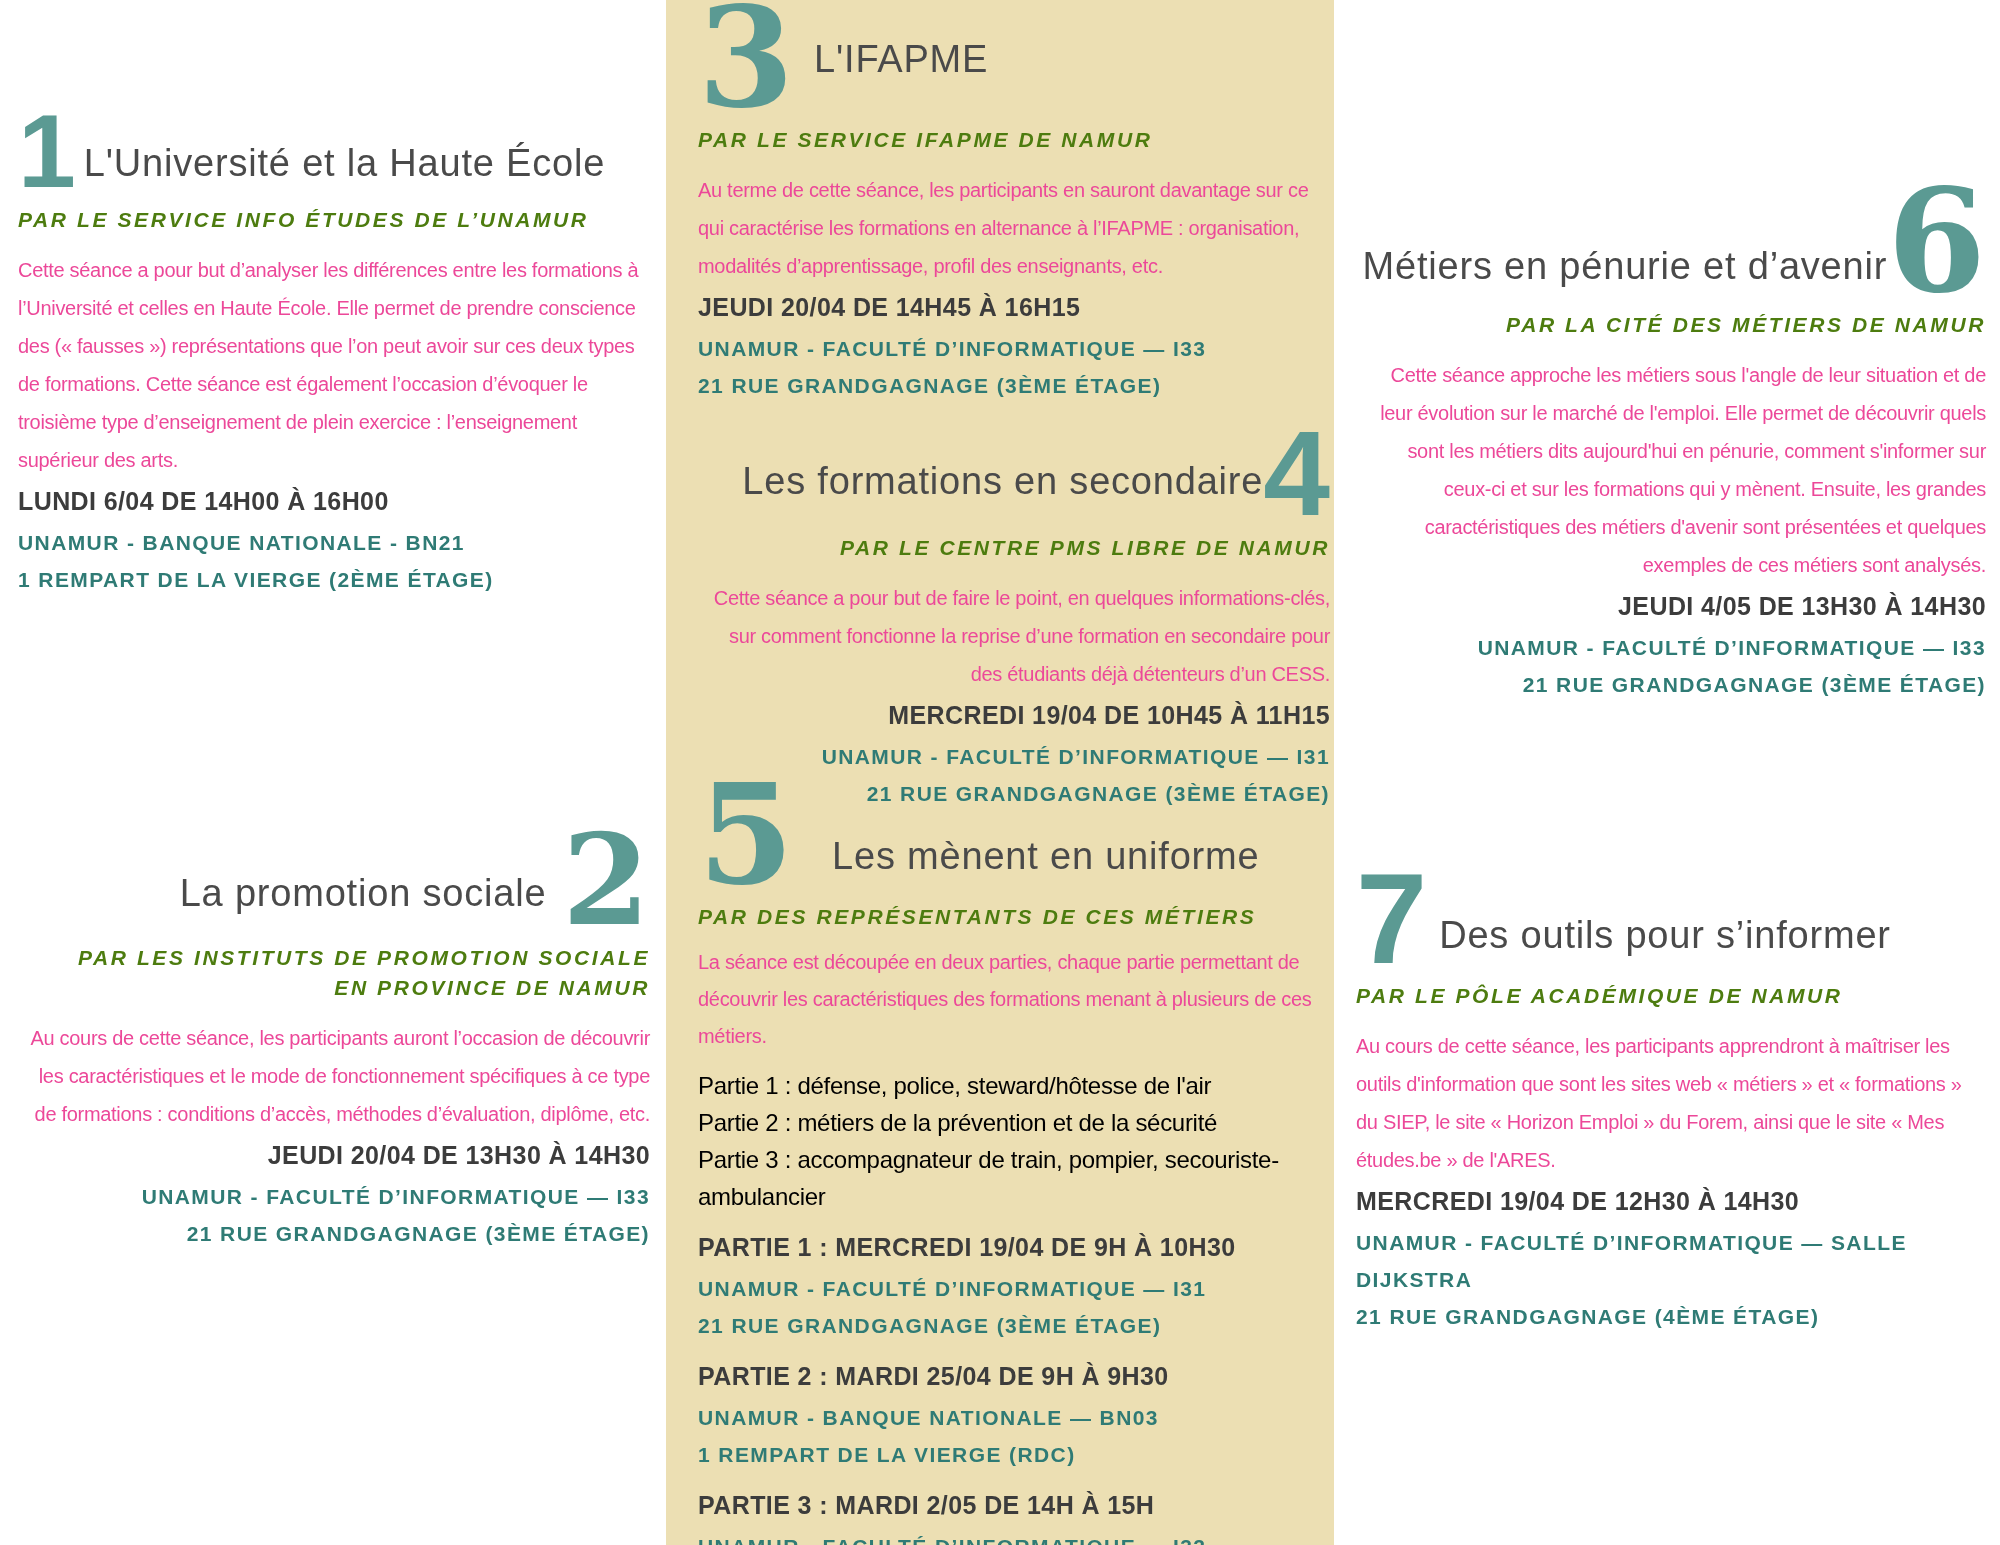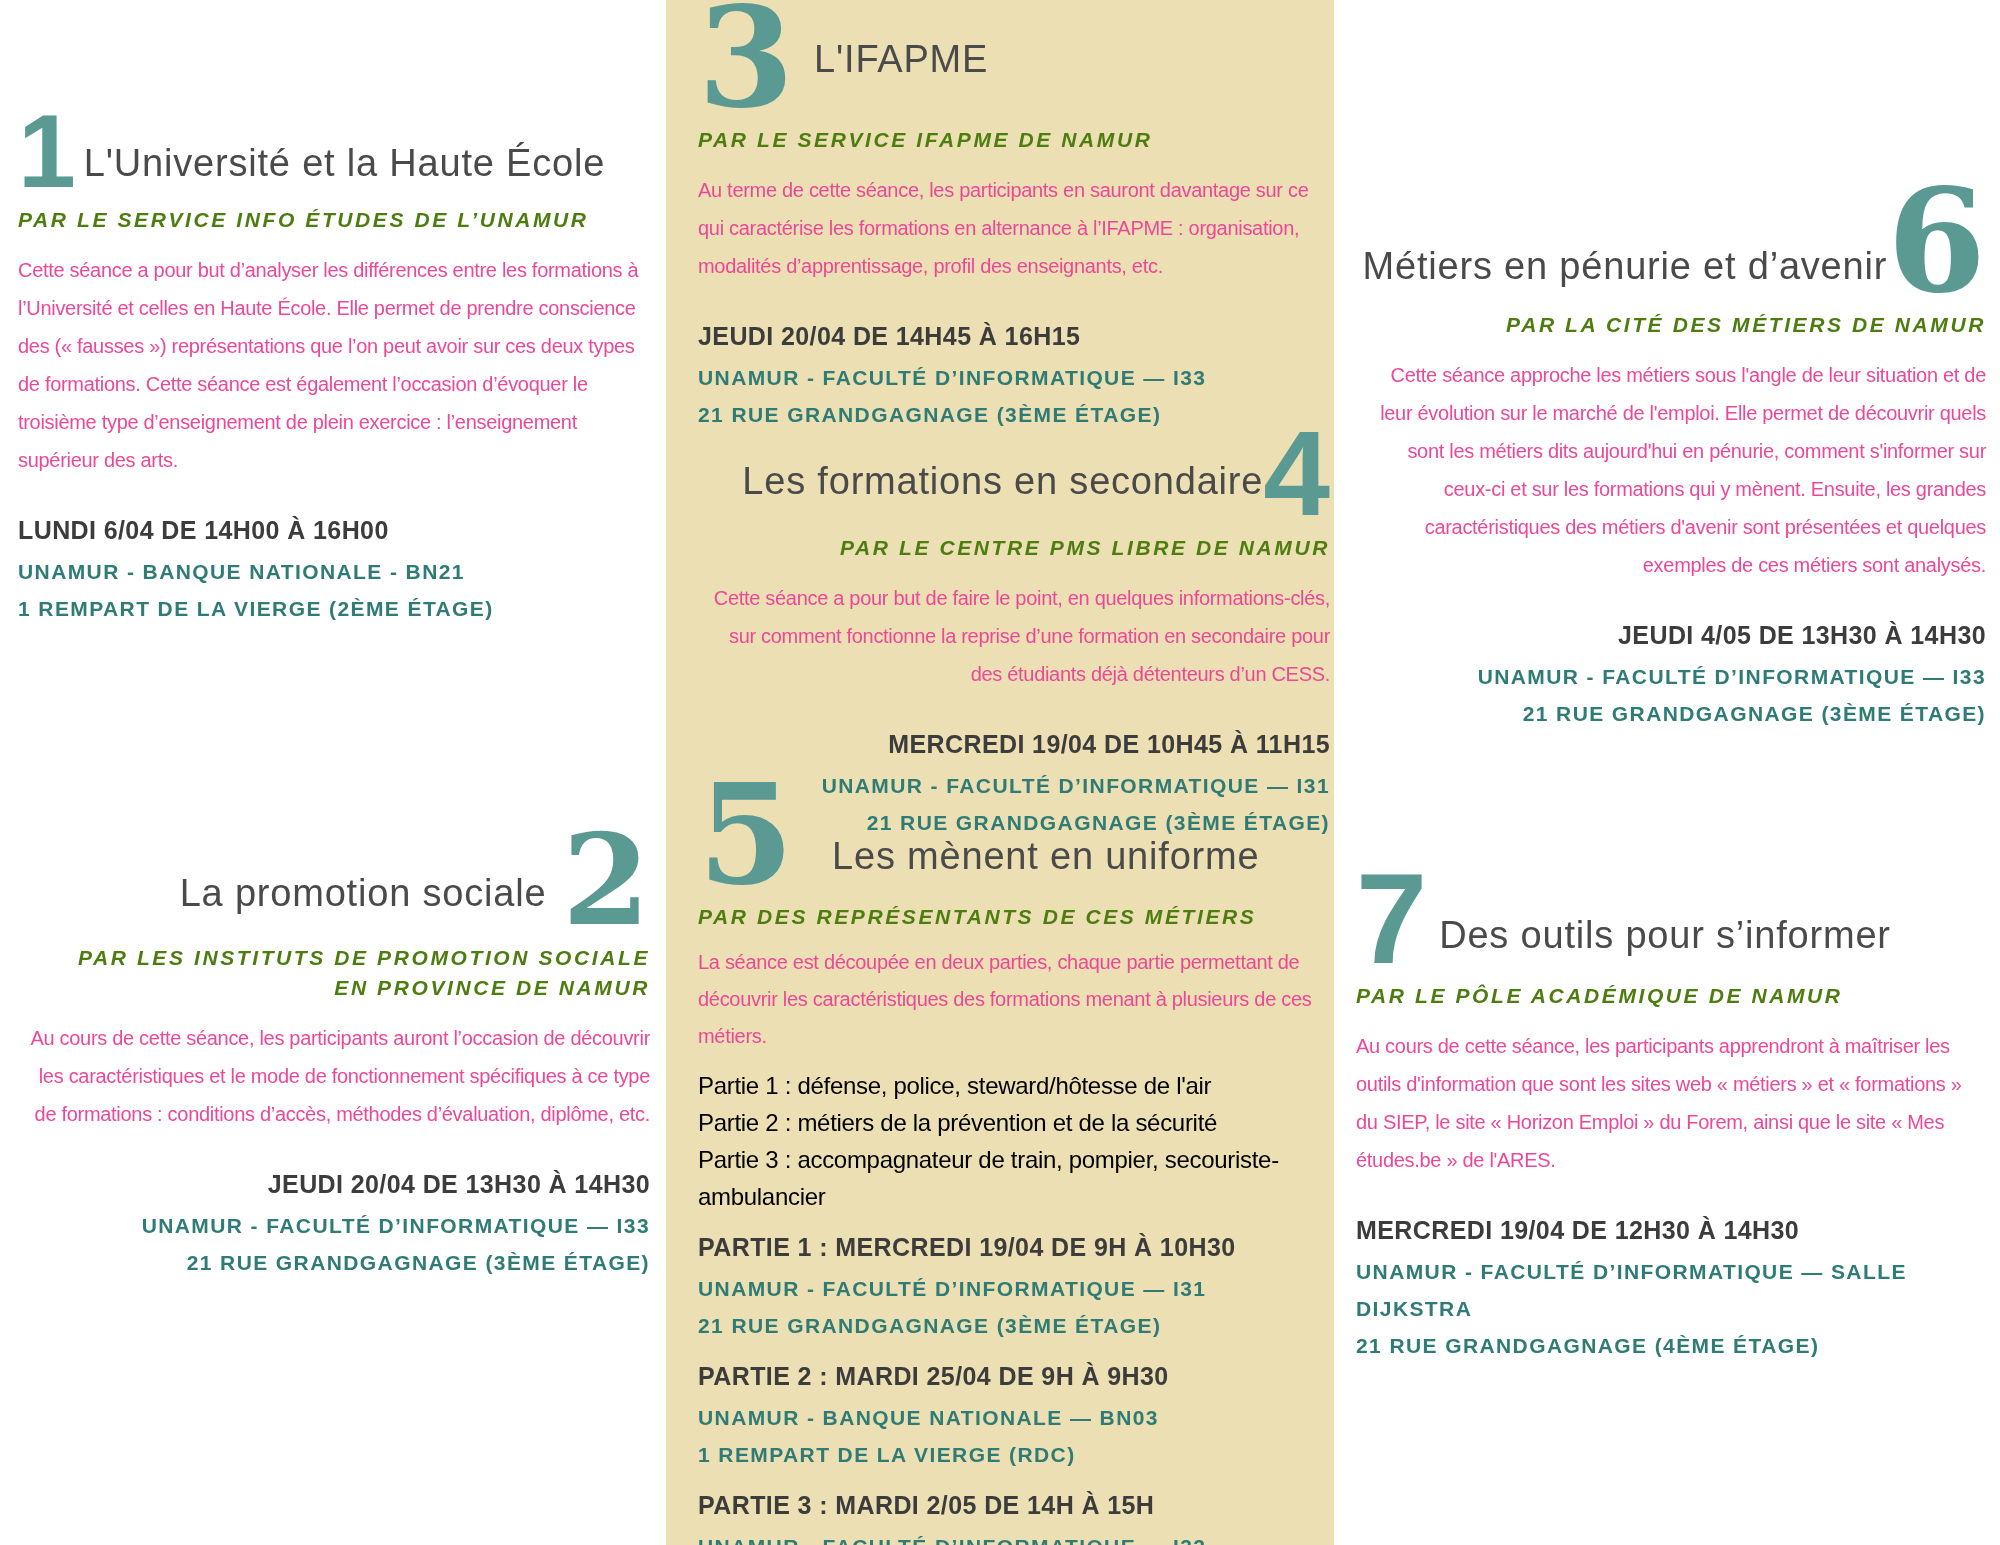--- a/index.html
+++ b/index.html
@@ -12,21 +12,21 @@
   .num{color:#5b9a93;line-height:0.76;font-weight:700;}
   .num.serif{font-family:"DejaVu Serif","Liberation Serif",serif;}
   .num.sans{font-family:"Liberation Sans",sans-serif;}
   .title{margin:0;font-weight:400;color:#4a4a4a;font-size:38px;letter-spacing:0.8px;white-space:nowrap;
          font-family:"Liberation Sans",sans-serif;}
   .eyebrow{color:#4d7c0f;font-size:21px;letter-spacing:2.6px;font-weight:700;white-space:pre-line;line-height:30px;font-style:italic;}
   .body{margin:0;color:#ec4899;font-size:20px;line-height:38px;letter-spacing:-0.3px;}
   .parts{margin:0;color:#000000;font-size:24px;line-height:38px;letter-spacing:-0.3px;white-space:pre-line;}
   .when{color:#3c3c3c;font-size:25px;font-weight:700;letter-spacing:0.4px;}
   .where{color:#2f7b75;font-size:21px;font-weight:700;letter-spacing:1.4px;line-height:37px;white-space:pre-line;}
-  .session{margin-top:37px;}
+  .session{margin-top:8px;}
   .where{margin-top:8px;}
   .eyebrow{margin-top:14px;}
   .body,.parts{margin-top:16px;}
 
   
   .align-right{text-align:right;}
   .align-right .headrow{justify-content:flex-end;}
 
   
   .s1{left:18px;top:112px;width:630px;}

